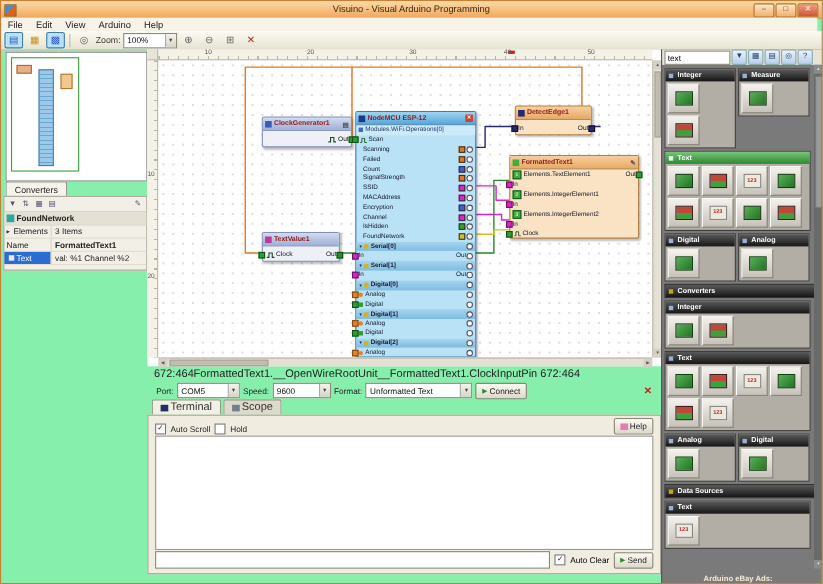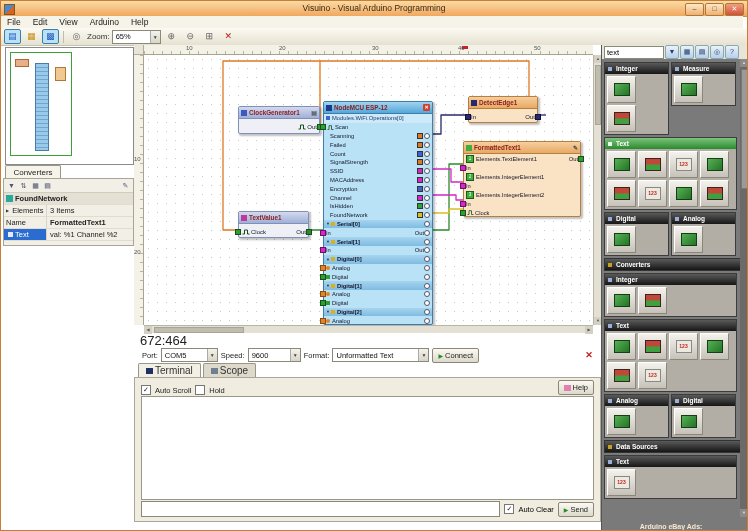--- a/index.html
+++ b/index.html
@@ -1,17 +1,17 @@
 <!DOCTYPE html>
 <html><head>
 <meta charset="utf-8">
 <style>
   html,body{margin:0;padding:0;background:#888;}
   body{font-family:"Liberation Sans",sans-serif;}
-  #win{position:relative;width:748px;height:531px;background:#ffffff;border:1px solid #c87f35;box-sizing:border-box;overflow:hidden;}
+  #win{position:relative;width:748px;height:531px;background:#86efac;border:1px solid #c87f35;box-sizing:border-box;overflow:hidden;}
   
   .titlebar{position:absolute;left:0;top:0;right:0;height:15px;background:linear-gradient(#fbdba6,#f1a75e);border-bottom:1px solid #d08a42;}
   .appico{position:absolute;left:3px;top:3px;width:9px;height:9px;background:linear-gradient(135deg,#4a8ad0 50%,#e06020 50%);border:1px solid #7a5a20;}
   .title{position:absolute;left:0;right:0;top:2px;text-align:center;font-size:8.5px;color:#3a2a10;}
   .winbtns{position:absolute;right:3px;top:2px;display:flex;gap:1px;}
   .wbtn{width:17px;height:11px;border:1px solid #b07838;border-radius:2px;background:linear-gradient(#fde8c8,#f0b070);font-size:7px;line-height:10px;text-align:center;color:#5a3a10;}
   .wbtn.close{background:linear-gradient(#f0a080,#d05038);color:#fff;}
   
   .menubar{position:absolute;left:0;top:15px;right:4px;height:12px;background:#f6f3e8;border-bottom:1px solid #d8d4c4;display:flex;align-items:center;font-size:8.5px;color:#222;}
   .mitem{padding:0 6px;}
@@ -74,21 +74,21 @@
   .nsec{background:linear-gradient(#a6d4ee,#7fbce2);font-weight:bold;}
   .arr{font-size:4px;margin-right:1px;color:#234;}
   .nico{width:4px;height:4px;margin-right:2px;flex:none;}
   .osq{width:4px;height:4px;border:1px solid #333;margin-right:1px;flex:none;}
   .ocir{width:4px;height:4px;border:1px solid #556;border-radius:50%;background:#fff;flex:none;}
   .lpin{position:absolute;left:-4px;top:50%;margin-top:-3px;width:6px;height:6px;background:#2f9e2f;border:1px solid #14501a;box-sizing:border-box;}
   .rpin{position:absolute;right:-4px;top:50%;margin-top:-3px;width:6px;height:6px;background:#2f9e2f;border:1px solid #14501a;box-sizing:border-box;}
   .numico{width:6px;height:6px;background:#3fae3f;border:1px solid #1a5a1a;color:#fff;font-size:4.5px;line-height:6px;text-align:center;margin-right:2px;flex:none;}
   .wf{margin:0 1px;flex:none;}
   
-  .statusline{position:absolute;left:133px;top:332px;width:467px;height:14px;display:flex;align-items:center;font-size:13px;color:#222;}
+  .statusline{position:absolute;left:133px;top:332px;width:467px;height:14px;display:flex;align-items:center;font-size:10px;color:#222;}
   .statusline .coords{margin-left:6px;width:36px;}
   .portrow{position:absolute;left:133px;top:346px;width:467px;height:16px;display:flex;align-items:center;gap:3px;padding-left:8px;box-sizing:border-box;font-size:7.5px;color:#222;}
   .btn{height:13px;border:1px solid #8a8678;border-radius:2px;background:linear-gradient(#fbf9f1,#ddd9cb);font-size:7.5px;display:flex;align-items:center;gap:2px;padding:0 5px;color:#222;}
   .redx{margin-left:auto;margin-right:6px;width:12px;height:12px;color:#c02020;font-size:9px;line-height:12px;text-align:center;font-weight:bold;}
   .termtabs{position:absolute;left:137px;top:362px;height:14px;display:flex;gap:2px;font-size:10px;text-align:right;}
   .ttab{display:flex;align-items:center;gap:2px;padding:0 7px;border:1px solid #9a968a;border-bottom:none;border-radius:2px 2px 0 0;background:#ddd9cb;color:#333;}
   .ttab.active{background:#f2efe4;}
   .tico{width:7px;height:6px;}
   .terminal{position:absolute;left:133px;top:376px;width:467px;height:145px;background:#f0ede0;border:1px solid #aaa69a;box-sizing:border-box;}
   .trow{position:absolute;left:6px;right:6px;top:3px;height:14px;display:flex;align-items:flex-end;gap:4px;font-size:7.5px;color:#222;}
@@ -140,21 +140,21 @@
     </div>
 
   <div class="toolbar">
     <span class="tbtn blue">▤</span>
     <span class="tbtn yellow">▦</span>
     <span class="tbtn blue">▩</span>
     <span class="tsep"></span>
     <span class="tbtn">◎</span>
     <span>Zoom:</span>
     <span class="dd" style="width:44px">
-        <span>65%</span>
+        <span>100%</span>
         <span class="da">▼</span>
       </span>
     <span class="tbtn">⊕</span>
     <span class="tbtn">⊖</span>
     <span class="tbtn">⊞</span>
     <span class="tbtn red">✕</span>
   </div>
 
   <div class="overview">
     <div class="ovbox">
@@ -499,20 +499,21 @@
     </div>
     <div class="hsb">
       <span class="sbtn" style="left:0">◀</span>
       <div class="sthumb" style="top:1px;left:10px;width:90px;height:6px"></div>
       <span class="sbtn" style="right:0">▶</span>
     </div>
   </div>
 
   <div class="statusline">
     <span class="coords">672:464</span>
+    <span>FormattedText1.__OpenWireRootUnit__FormattedText1.ClockInputPin 672:464</span>
   </div>
 
   <div class="portrow">
     <span>Port:</span>
     <span class="dd" style="width:52px">
         <span>COM5</span>
         <span class="da">▼</span>
       </span>
     <span>Speed:</span>
     <span class="dd" style="width:48px">

